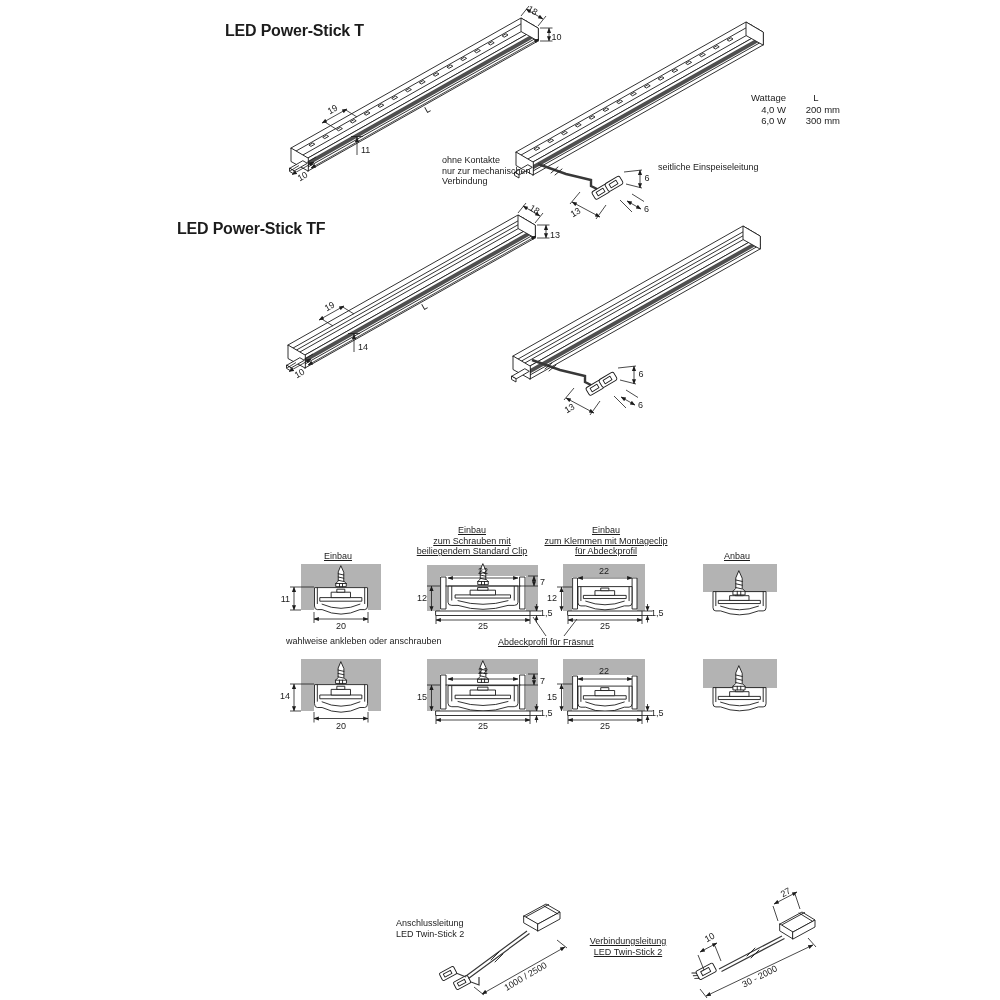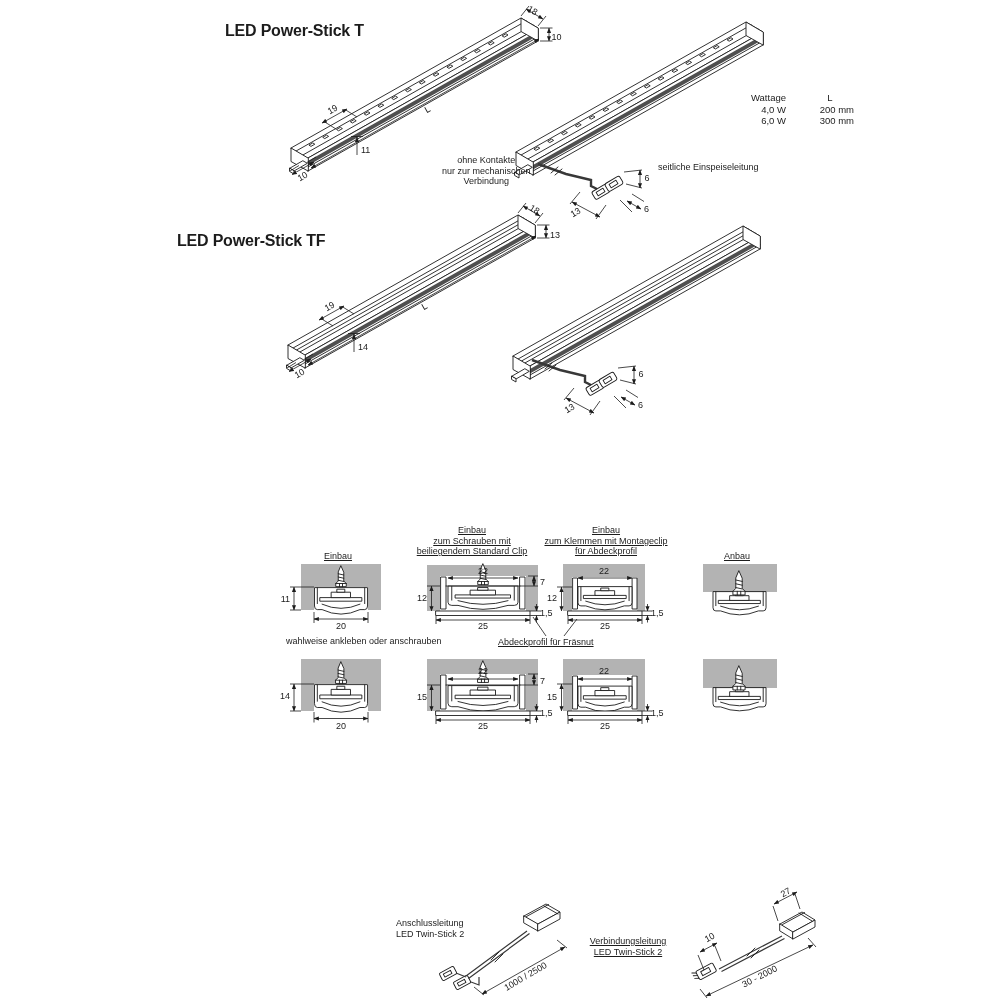--- a/index.html
+++ b/index.html
@@ -10,21 +10,21 @@
   .t{position:absolute;font-size:9px;line-height:10.5px;white-space:nowrap;}
   .title{font-size:16px;font-weight:bold;letter-spacing:-0.2px;line-height:18px;}
   .ctr{text-align:center;white-space:normal;text-decoration:underline;}
   .ln{fill:none;stroke:#1c1c1c;stroke-width:0.9;stroke-linejoin:round;stroke-linecap:round;}
   .fw{fill:#fff;}
   .fg{fill:#b3b3b3;stroke:none;}
   .dk{fill:#4f4f4f;stroke:none;}
   .dim{fill:none;stroke:#1c1c1c;stroke-width:0.8;}
   .cab{fill:none;stroke:#383838;stroke-width:2.4;}
   .twin{fill:none;stroke:#383838;stroke-width:1.2;}
-  .wtab{display:grid;grid-template-columns:42px 48px;column-gap:20px;font-size:9.5px;line-height:11.5px;}
+  .wtab{display:grid;grid-template-columns:42px 48px;column-gap:6px;font-size:9.5px;line-height:11.5px;}
   .wtab .r{text-align:right;}
   .wtab .c{text-align:center;}
 </style>
 </head>
 <body>
 
 <div class="canvas">
 
 <svg class="art" width="1000" height="1000" viewBox="0 0 1000 1000">
   <defs>
@@ -332,23 +332,23 @@
         </g>
     <path class="dim" d="M700,989 L707,998 M808,938 L816,947"></path>
     <path class="dim" marker-start="url(#mE)" marker-end="url(#mE)" d="M706,996 L813,945"></path>
     <g transform="translate(761,979) rotate(-27)">
       <text text-anchor="middle">30 - 2000</text>
         </g>
   </g>
 </svg>
 
 <div class="t title" style="left:177px;top:22px;margin-left:48px;">LED Power-Stick T</div>
-<div class="t title" style="left:177px;top:232px;">LED Power-Stick TF</div>
-
-<div class="t" style="left:442px;top:155px;text-align:center;">
+<div class="t title" style="left:177px;top:220px;">LED Power-Stick TF</div>
+
+<div class="t" style="left:442px;top:155px;">
   <div>ohne Kontakte</div>
   <div>nur zur mechanischen</div>
   <div>Verbindung</div>
 </div>
 <div class="t" style="left:658px;top:162px;">seitliche Einspeiseleitung</div>
 
 <div class="t wtab" style="left:744px;top:92px;">
   <div class="r">Wattage</div>
   <div class="c">L</div>
   <div class="r">4,0 W</div>

